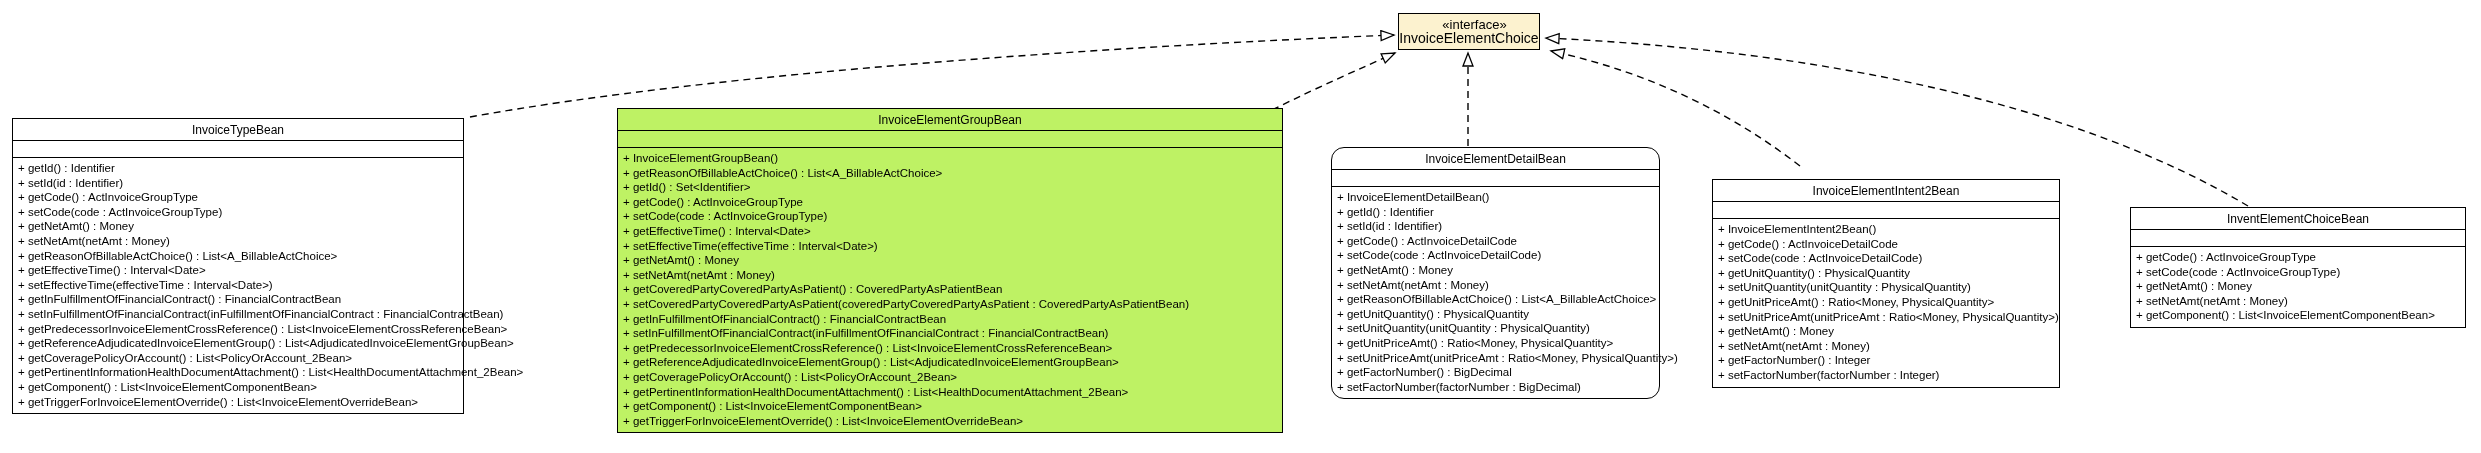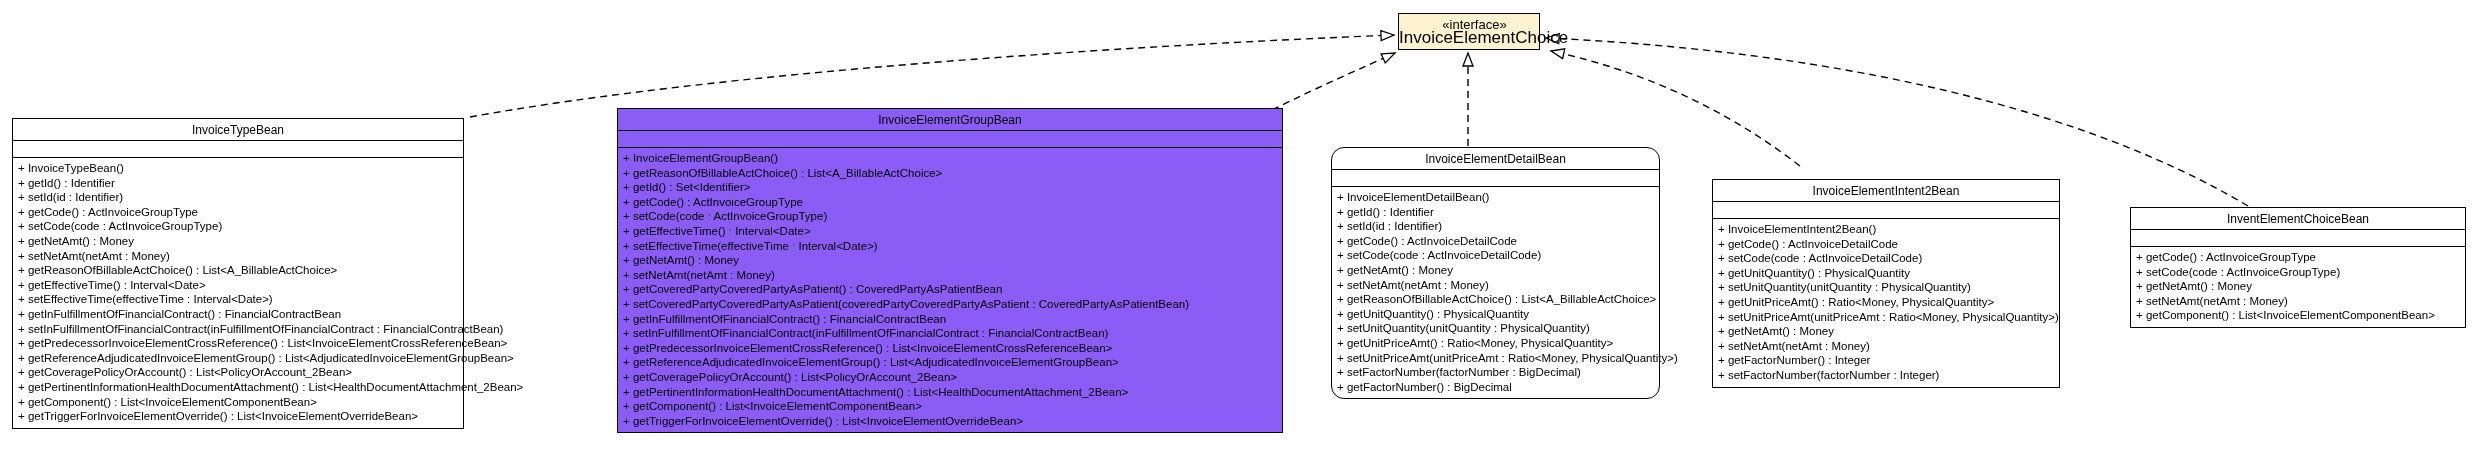--- a/index.html
+++ b/index.html
@@ -56,21 +56,21 @@
     z-index: 3;
   }
   .uml-interface .stereotype {
     font-size: 13px;
     line-height: 13px;
     margin-top: 4px;
     color: #000000;
     margin-left: 11px;
   }
   .uml-interface .iface-name {
-    font-size: 17px;
+    font-size: 14px;
     line-height: 14px;
     white-space: nowrap;
     color: #000000;
   }
   
   #box-invoice-type-bean        { left: 12px;   top: 118px; width: 452px; }
   #box-invoice-element-group    { left: 617px;  top: 108px; width: 666px; }
   #box-invoice-element-detail   { left: 1331px; top: 147px; width: 329px; border-radius: 13px; }
   #box-invoice-element-intent2  { left: 1712px; top: 179px; width: 348px; }
   #box-invent-element-choice    { left: 2130px; top: 207px; width: 336px; }
@@ -95,42 +95,41 @@
 
   <div class="uml-interface" style="background: rgb(252, 242, 207);">
     <div class="stereotype">«interface»</div>
     <div class="iface-name">InvoiceElementChoice</div>
   </div>
 
   <div class="uml-class" id="box-invoice-type-bean" style="background: rgb(255, 255, 255);">
     <div class="uml-title">InvoiceTypeBean</div>
     <div class="uml-attrs"></div>
     <div class="uml-methods">
-        <div class="method-line">+ InvoiceTypeBean()</div>
         <div class="method-line">+ getId() : Identifier</div>
         <div class="method-line">+ setId(id : Identifier)</div>
         <div class="method-line">+ getCode() : ActInvoiceGroupType</div>
         <div class="method-line">+ setCode(code : ActInvoiceGroupType)</div>
         <div class="method-line">+ getNetAmt() : Money</div>
         <div class="method-line">+ setNetAmt(netAmt : Money)</div>
         <div class="method-line">+ getReasonOfBillableActChoice() : List&lt;A_BillableActChoice&gt;</div>
         <div class="method-line">+ getEffectiveTime() : Interval&lt;Date&gt;</div>
         <div class="method-line">+ setEffectiveTime(effectiveTime : Interval&lt;Date&gt;)</div>
         <div class="method-line">+ getInFulfillmentOfFinancialContract() : FinancialContractBean</div>
         <div class="method-line">+ setInFulfillmentOfFinancialContract(inFulfillmentOfFinancialContract : FinancialContractBean)</div>
         <div class="method-line">+ getPredecessorInvoiceElementCrossReference() : List&lt;InvoiceElementCrossReferenceBean&gt;</div>
         <div class="method-line">+ getReferenceAdjudicatedInvoiceElementGroup() : List&lt;AdjudicatedInvoiceElementGroupBean&gt;</div>
         <div class="method-line">+ getCoveragePolicyOrAccount() : List&lt;PolicyOrAccount_2Bean&gt;</div>
         <div class="method-line">+ getPertinentInformationHealthDocumentAttachment() : List&lt;HealthDocumentAttachment_2Bean&gt;</div>
         <div class="method-line">+ getComponent() : List&lt;InvoiceElementComponentBean&gt;</div>
         <div class="method-line">+ getTriggerForInvoiceElementOverride() : List&lt;InvoiceElementOverrideBean&gt;</div>
       </div>
   </div>
 
-  <div class="uml-class" id="box-invoice-element-group" style="background: #8b5cf6;">
+  <div class="uml-class" id="box-invoice-element-group" style="background: #bef264;">
     <div class="uml-title">InvoiceElementGroupBean</div>
     <div class="uml-attrs"></div>
     <div class="uml-methods">
         <div class="method-line">+ InvoiceElementGroupBean()</div>
         <div class="method-line">+ getReasonOfBillableActChoice() : List&lt;A_BillableActChoice&gt;</div>
         <div class="method-line">+ getId() : Set&lt;Identifier&gt;</div>
         <div class="method-line">+ getCode() : ActInvoiceGroupType</div>
         <div class="method-line">+ setCode(code : ActInvoiceGroupType)</div>
         <div class="method-line">+ getEffectiveTime() : Interval&lt;Date&gt;</div>
         <div class="method-line">+ setEffectiveTime(effectiveTime : Interval&lt;Date&gt;)</div>
@@ -158,22 +157,22 @@
         <div class="method-line">+ setId(id : Identifier)</div>
         <div class="method-line">+ getCode() : ActInvoiceDetailCode</div>
         <div class="method-line">+ setCode(code : ActInvoiceDetailCode)</div>
         <div class="method-line">+ getNetAmt() : Money</div>
         <div class="method-line">+ setNetAmt(netAmt : Money)</div>
         <div class="method-line">+ getReasonOfBillableActChoice() : List&lt;A_BillableActChoice&gt;</div>
         <div class="method-line">+ getUnitQuantity() : PhysicalQuantity</div>
         <div class="method-line">+ setUnitQuantity(unitQuantity : PhysicalQuantity)</div>
         <div class="method-line">+ getUnitPriceAmt() : Ratio&lt;Money, PhysicalQuantity&gt;</div>
         <div class="method-line">+ setUnitPriceAmt(unitPriceAmt : Ratio&lt;Money, PhysicalQuantity&gt;)</div>
+        <div class="method-line">+ getFactorNumber() : BigDecimal</div>
         <div class="method-line">+ setFactorNumber(factorNumber : BigDecimal)</div>
-        <div class="method-line">+ getFactorNumber() : BigDecimal</div>
       </div>
   </div>
 
   <div class="uml-class" id="box-invoice-element-intent2" style="background: rgb(255, 255, 255);">
     <div class="uml-title">InvoiceElementIntent2Bean</div>
     <div class="uml-attrs"></div>
     <div class="uml-methods">
         <div class="method-line">+ InvoiceElementIntent2Bean()</div>
         <div class="method-line">+ getCode() : ActInvoiceDetailCode</div>
         <div class="method-line">+ setCode(code : ActInvoiceDetailCode)</div>

